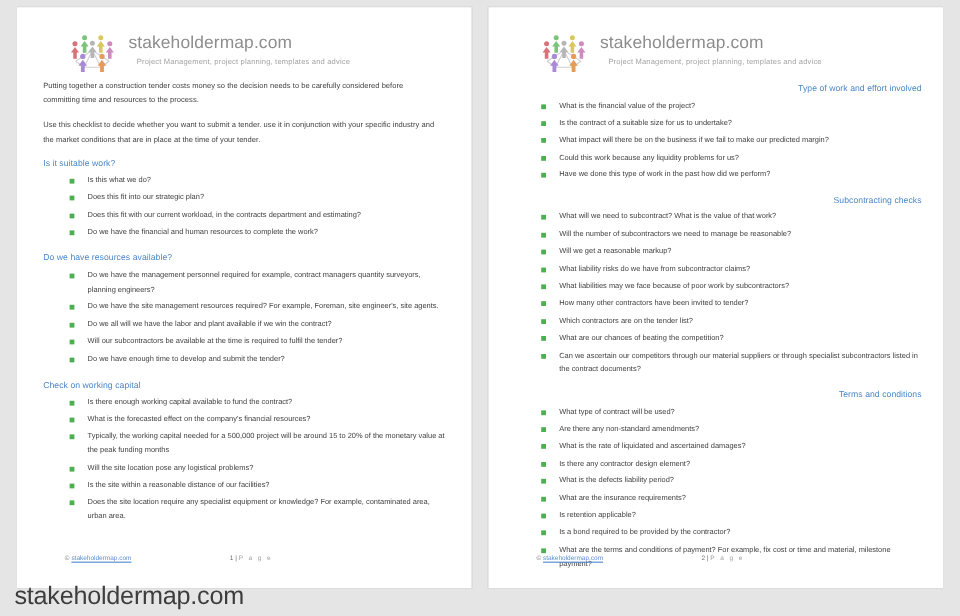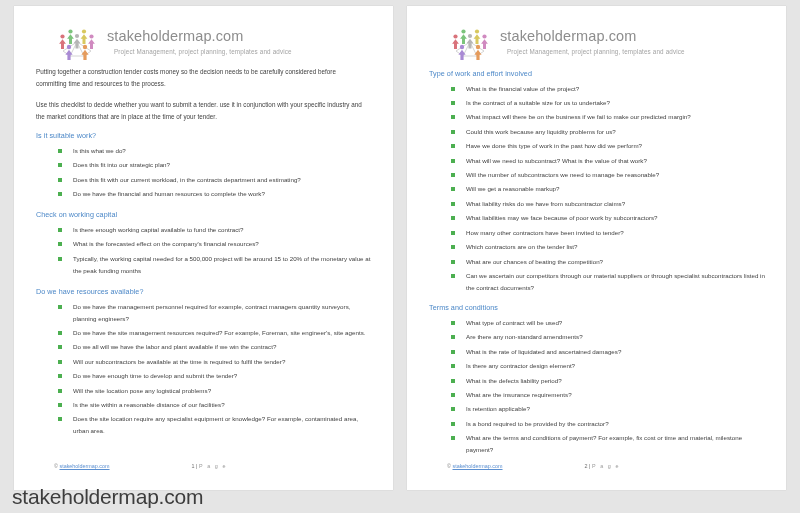--- a/index.html
+++ b/index.html
@@ -102,21 +102,21 @@
     max-width: 330px;
   }
 
   .section-heading {
     color: #4b87c7;
     font-size: 7.2px;
     line-height: 1.2;
     margin: 9px 0 4px 0;
     letter-spacing: 0.05px;
   }
-  .page-2 .section-heading { margin-top: 8px; }
+  .page-2 .section-heading { margin-top: 8px; text-align: right; }
   .page-2 .doc-body > .section-block:first-child .section-heading { margin-top: 4px; }
 
   ul.checklist {
     list-style: none;
     margin: 0;
     padding: 0 0 0 22px;
   }
   ul.checklist li {
     position: relative;
     color: #3f3f3f;
@@ -246,40 +246,40 @@
           <div class="section-heading">Is it suitable work?</div>
           <ul class="checklist">
             <li><span class="bullet-square"></span><span>Is this what we do?</span></li>
             <li><span class="bullet-square"></span><span>Does this fit into our strategic plan?</span></li>
             <li><span class="bullet-square"></span><span>Does this fit with our current workload, in the contracts department and estimating?</span></li>
             <li><span class="bullet-square"></span><span>Do we have the financial and human resources to complete the work?</span></li>
           </ul>
         </div>
 
         <div class="section-block">
-          <div class="section-heading">Check on working capital</div>
-          <ul class="checklist">
-            <li><span class="bullet-square"></span><span>Is there enough working capital available to fund the contract?</span></li>
-            <li><span class="bullet-square"></span><span>What is the forecasted effect on the company's financial resources?</span></li>
-            <li><span class="bullet-square"></span><span>Typically, the working capital needed for a 500,000 project will be around 15 to 20% of the monetary value at the peak funding months</span></li>
-          </ul>
-        </div>
-
-        <div class="section-block">
           <div class="section-heading">Do we have resources available?</div>
           <ul class="checklist">
             <li><span class="bullet-square"></span><span>Do we have the management personnel required for example, contract managers quantity surveyors, planning engineers?</span></li>
             <li><span class="bullet-square"></span><span>Do we have the site management resources required? For example, Foreman, site engineer's, site agents.</span></li>
             <li><span class="bullet-square"></span><span>Do we all will we have the labor and plant available if we win the contract?</span></li>
             <li><span class="bullet-square"></span><span>Will our subcontractors be available at the time is required to fulfil the tender?</span></li>
             <li><span class="bullet-square"></span><span>Do we have enough time to develop and submit the tender?</span></li>
           </ul>
         </div>
 
         <div class="section-block">
+          <div class="section-heading">Check on working capital</div>
+          <ul class="checklist">
+            <li><span class="bullet-square"></span><span>Is there enough working capital available to fund the contract?</span></li>
+            <li><span class="bullet-square"></span><span>What is the forecasted effect on the company's financial resources?</span></li>
+            <li><span class="bullet-square"></span><span>Typically, the working capital needed for a 500,000 project will be around 15 to 20% of the monetary value at the peak funding months</span></li>
+          </ul>
+        </div>
+
+        <div class="section-block">
           <ul class="checklist">
             <li><span class="bullet-square"></span><span>Will the site location pose any logistical problems?</span></li>
             <li><span class="bullet-square"></span><span>Is the site within a reasonable distance of our facilities?</span></li>
             <li><span class="bullet-square"></span><span>Does the site location require any specialist equipment or knowledge? For example, contaminated area, urban area.</span></li>
           </ul>
         </div>
       </div>
 
       <div class="page-footer">
         <span class="footer-copy"><span class="copy-sym">©</span>&nbsp;<a class="footer-link" href="#">stakeholdermap.com</a></span>
@@ -338,20 +338,21 @@
           <ul class="checklist">
             <li><span class="bullet-square"></span><span>What is the financial value of the project?</span></li>
             <li><span class="bullet-square"></span><span>Is the contract of a suitable size for us to undertake?</span></li>
             <li><span class="bullet-square"></span><span>What impact will there be on the business if we fail to make our predicted margin?</span></li>
             <li><span class="bullet-square"></span><span>Could this work because any liquidity problems for us?</span></li>
             <li><span class="bullet-square"></span><span>Have we done this type of work in the past how did we perform?</span></li>
           </ul>
         </div>
 
         <div class="section-block">
+          <div class="section-heading">Subcontracting checks</div>
           <ul class="checklist">
             <li><span class="bullet-square"></span><span>What will we need to subcontract? What is the value of that work?</span></li>
             <li><span class="bullet-square"></span><span>Will the number of subcontractors we need to manage be reasonable?</span></li>
             <li><span class="bullet-square"></span><span>Will we get a reasonable markup?</span></li>
             <li><span class="bullet-square"></span><span>What liability risks do we have from subcontractor claims?</span></li>
             <li><span class="bullet-square"></span><span>What liabilities may we face because of poor work by subcontractors?</span></li>
           </ul>
         </div>
 
         <div class="section-block">

